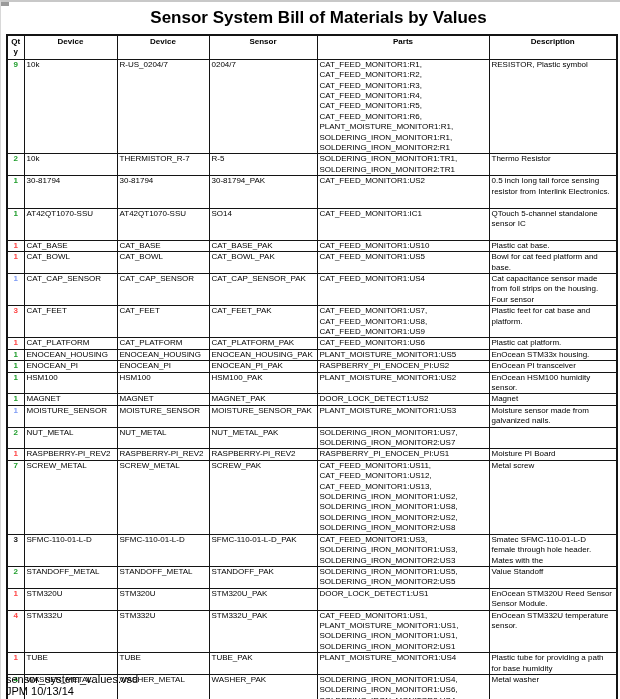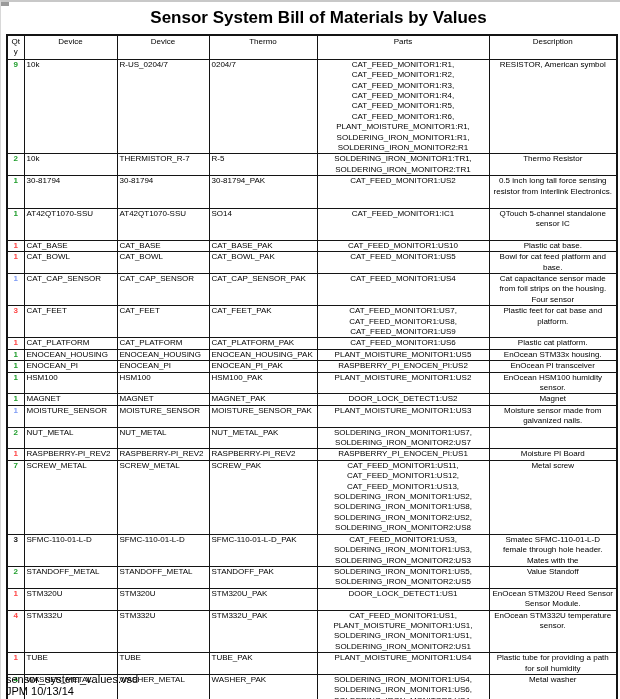--- a/index.html
+++ b/index.html
@@ -20,24 +20,24 @@
     width:610px;margin-left:5px;
     border:2px solid #141414;
   }
   .bom th,.bom td{
     border:1px solid #141414;
     font-size:8px;line-height:10.4px;
     padding:0 2px;vertical-align:top;
     overflow:hidden;word-wrap:break-word;
   }
   .bom th{
-    font-weight:normal;text-align:center;height:11px;padding:1px 2px;
+    font-weight:bold;text-align:center;height:11px;padding:1px 2px;
   }
   .bom td.qty{text-align:center;font-weight:bold;}
-  .bom td.parts,.bom td.desc{white-space:pre-line;text-align:center;}
+  .bom td.parts,.bom td.desc{white-space:pre-line;}
   .footer{
     position:absolute;left:0;right:0;bottom:2px;
     display:flex;justify-content:space-between;
     padding:0 5px;font-size:11px;flex-direction:column;
   }
 </style>
 </head>
 <body>
 
 <div class="corner-mark"></div>
@@ -51,41 +51,41 @@
       <col style="width:92px">
     <col style="width:108px">
       <col style="width:172px">
       <col style="width:128px">
   </colgroup>
   <thead>
     <tr>
       <th>Qty</th>
       <th>Device</th>
       <th>Device</th>
-      <th>Thermo</th>
+      <th>Sensor</th>
       <th>Parts</th>
       <th>Description</th>
     </tr>
   </thead>
   <tbody>
       <tr>
     <td class="qty" style="color: rgb(31, 158, 44);">9</td>
     <td class="val">10k</td>
     <td class="dev">R-US_0204/7</td>
     <td class="pak">0204/7</td>
     <td class="parts">CAT_FEED_MONITOR1:R1,
 CAT_FEED_MONITOR1:R2,
 CAT_FEED_MONITOR1:R3,
 CAT_FEED_MONITOR1:R4,
 CAT_FEED_MONITOR1:R5,
 CAT_FEED_MONITOR1:R6,
 PLANT_MOISTURE_MONITOR1:R1,
 SOLDERING_IRON_MONITOR1:R1,
 SOLDERING_IRON_MONITOR2:R1</td>
-    <td class="desc">RESISTOR, American symbol</td>
+    <td class="desc">RESISTOR, Plastic symbol</td>
   </tr>
       <tr>
     <td class="qty" style="color: rgb(31, 158, 44);">2</td>
     <td class="val">10k</td>
     <td class="dev">THERMISTOR_R-7</td>
     <td class="pak">R-5</td>
     <td class="parts">SOLDERING_IRON_MONITOR1:TR1,
 SOLDERING_IRON_MONITOR2:TR1</td>
     <td class="desc">Thermo Resistor</td>
   </tr>
@@ -270,21 +270,21 @@
     <td class="desc">EnOcean STM332U temperature
 sensor.</td>
   </tr>
       <tr>
     <td class="qty" style="color: rgb(255, 69, 69);">1</td>
     <td class="val">TUBE</td>
     <td class="dev">TUBE</td>
     <td class="pak">TUBE_PAK</td>
     <td class="parts">PLANT_MOISTURE_MONITOR1:US4</td>
     <td class="desc">Plastic tube for providing a path
-for soil humidity</td>
+for base humidity</td>
   </tr>
       <tr>
     <td class="qty" style="color: rgb(31, 158, 44);">4</td>
     <td class="val">WASHER_METAL</td>
     <td class="dev">WASHER_METAL</td>
     <td class="pak">WASHER_PAK</td>
     <td class="parts">SOLDERING_IRON_MONITOR1:US4,
 SOLDERING_IRON_MONITOR1:US6,
 SOLDERING_IRON_MONITOR2:US4,
 SOLDERING_IRON_MONITOR2:US6</td>

